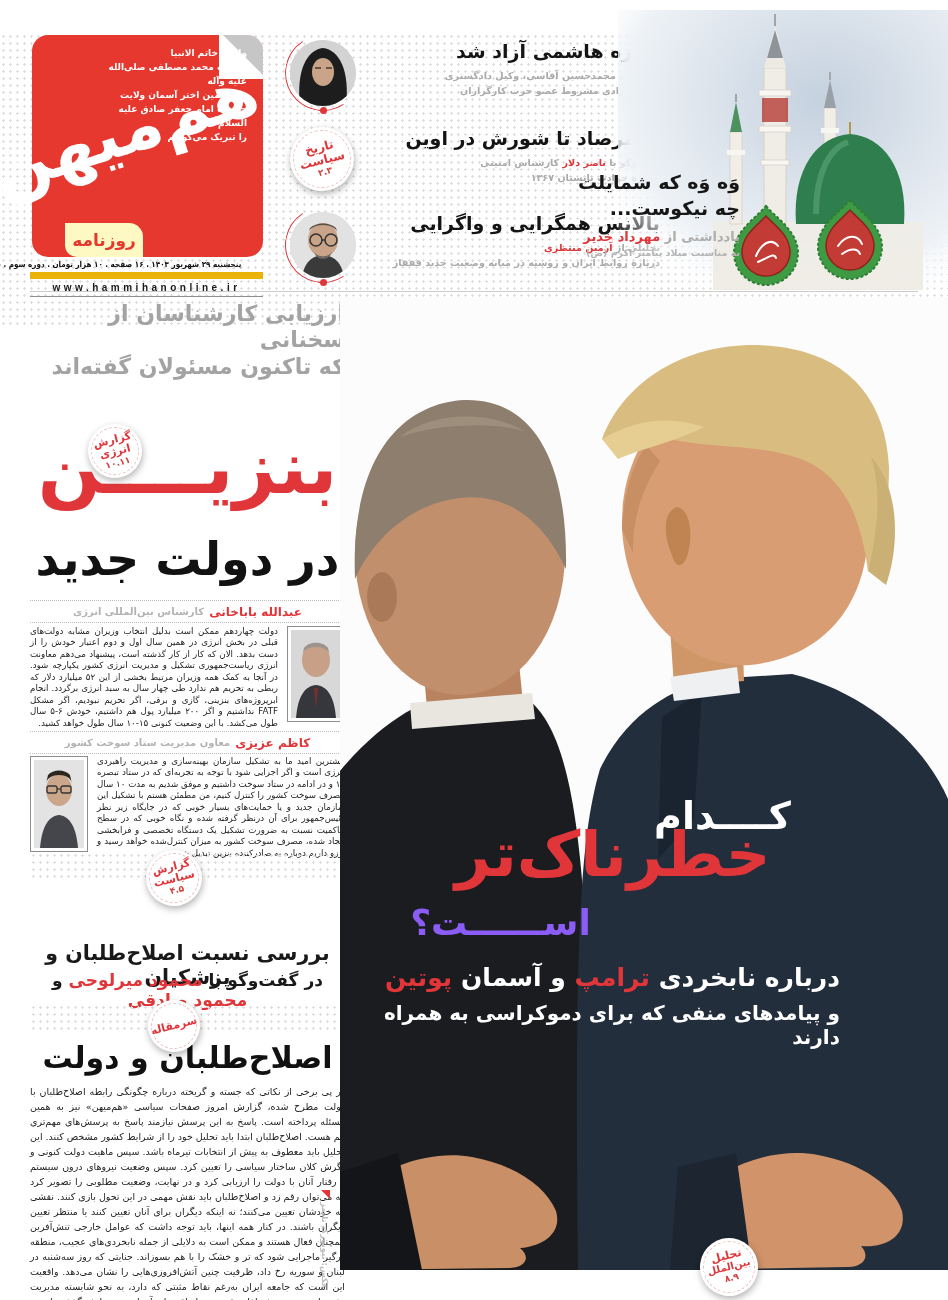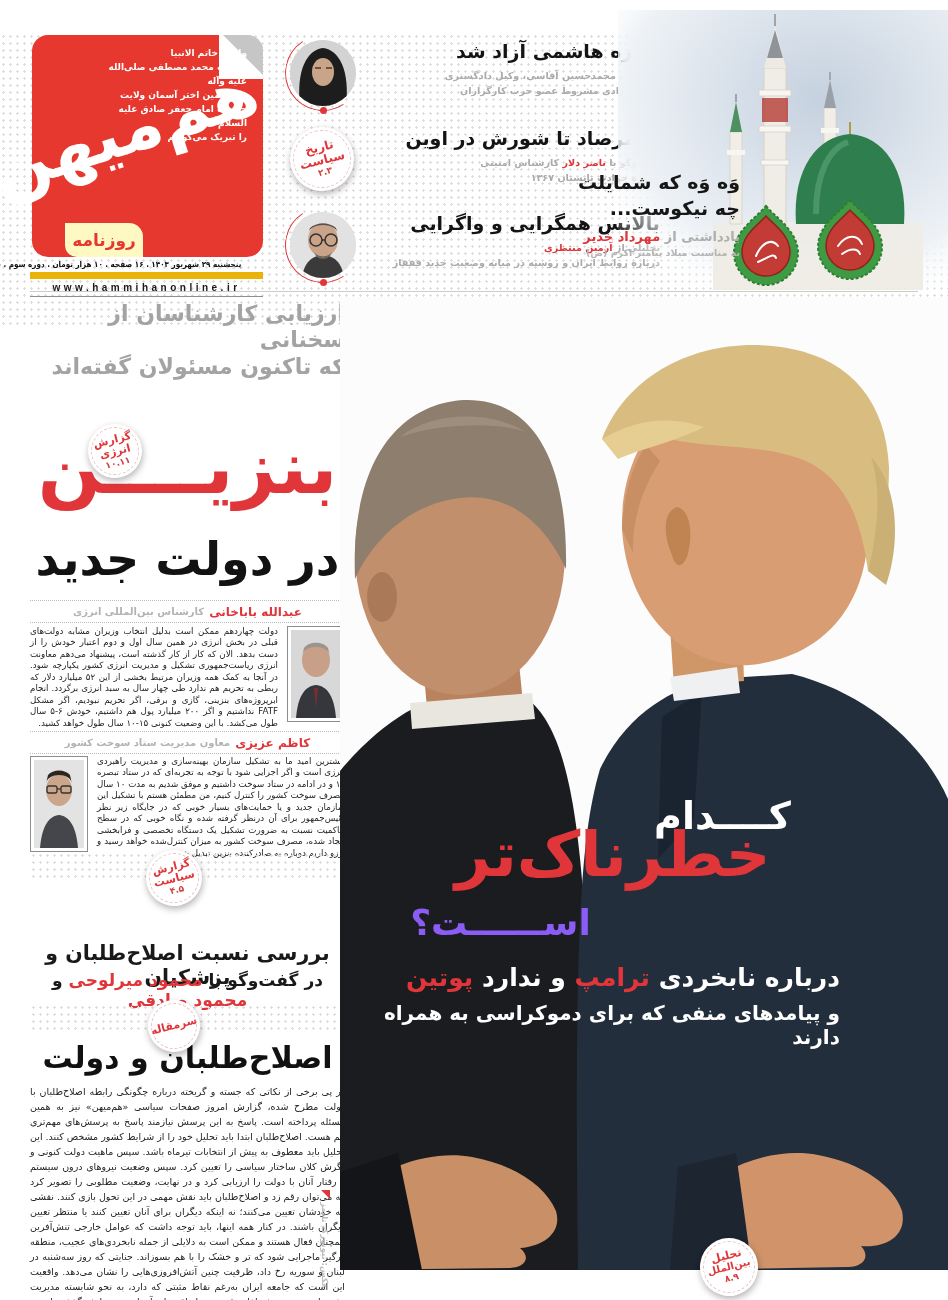--- a/index.html
+++ b/index.html
@@ -317,21 +317,21 @@
       <path d="M332,258 C322,236 324,214 337,210 C350,213 354,236 347,260 C342,272 335,270 332,258 Z" fill="#c08453"></path>
       <path d="M350,903 C382,868 434,850 478,858 C522,866 554,889 562,914 C567,937 549,951 521,949 C532,961 521,971 506,970 L344,973 Z" fill="#d1946a"></path>
       <path d="M338,870 L396,856 L412,973 L330,973 Z" fill="#1c2530"></path>
     </g>
   </svg>
 
   <div class="ov f-t1">کــــدام</div>
   <div class="ov f-t2">خطرناک‌تر</div>
   <div class="ov f-t3">اســــــت؟</div>
   <div class="ov f-l1">
-    <span>درباره نابخردی </span><span class="rname">ترامپ</span><span> و ندارد </span><span class="rname">پوتین</span>
+    <span>درباره نابخردی </span><span class="rname">ترامپ</span><span> و آسمان </span><span class="rname">پوتین</span>
   </div>
   <div class="ov f-l2">و پیامدهای منفی که برای دموکراسی به همراه دارند</div>
   <div class="stamp" style="position:absolute;left:700px;top:1238px;width:58px;height:58px;z-index:3;">
     <span class="s1" style="font-size:11px;">تحلیل</span>
     <span class="s2" style="font-size:10px;">بین‌الملل</span>
     <span class="pg">۸.۹</span>
   </div>
   <div class="photo-credit">
     <div class="tri"></div>
     <span class="vtext">عکس: نیویورک تایمز</span>

